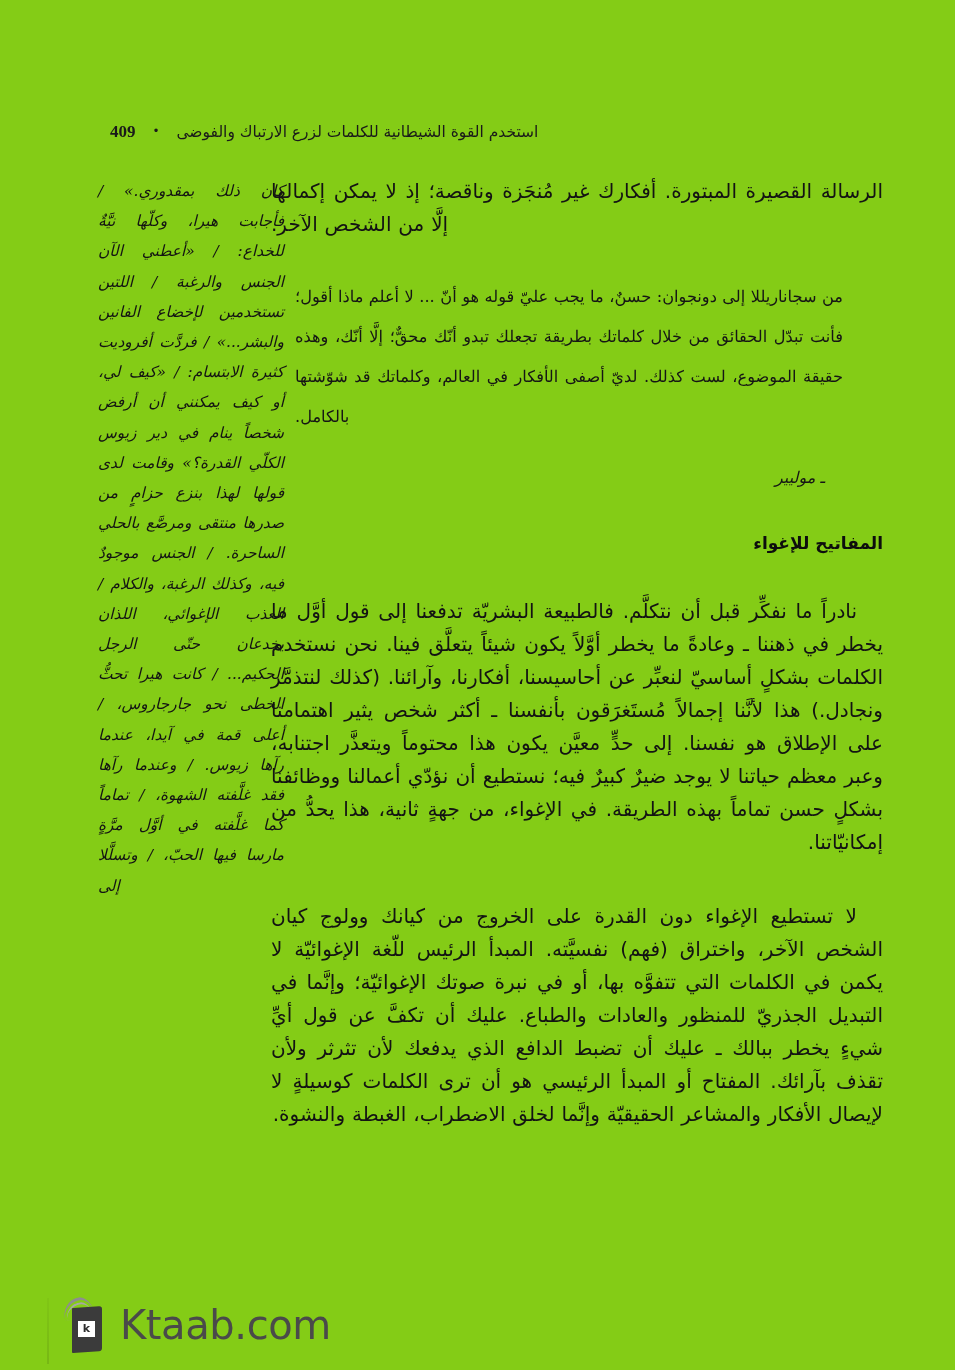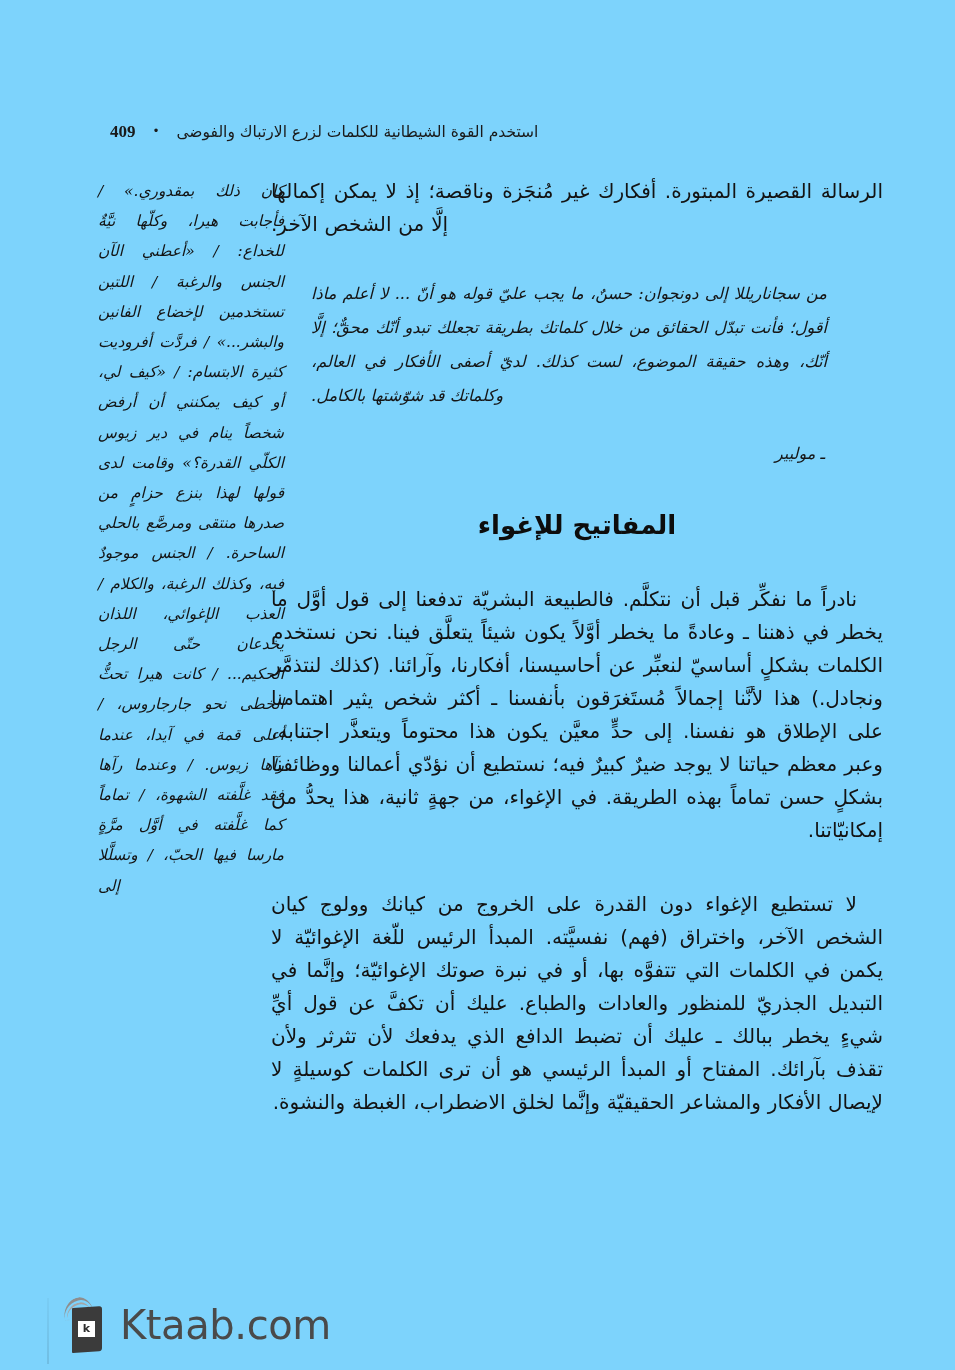--- a/index.html
+++ b/index.html
@@ -13,21 +13,21 @@
     height: 1370px;
     position: relative;
     overflow: hidden;
     font-family: "DejaVu Sans", sans-serif;
     color: #111111;
   }
 
   .page {
     position: absolute;
     inset: 0;
-    background: #7dd3fc;
+    background: #84cc16;
   }
 
   
   .running-head {
     position: absolute;
     top: 122px;
     left: 110px;
     right: 115px;
     direction: rtl;
     text-align: left;
@@ -79,47 +79,45 @@
   .para.lead { text-align: justify; text-align-last: left; }
 
   
   .quote-block {
     margin: 36px 0 0 0;
     padding: 0 40px 0 24px;
     direction: rtl;
   }
   .quote-text {
     font-family: "DejaVu Serif", serif;
-    font-style: italic;
     font-size: 16.2px;
-    line-height: 34px;
+    line-height: 40px;
     text-align: justify;
     text-align-last: left;
     color: #151515;
-    margin: 16px;
+    margin: 0;
     letter-spacing: 0.2px;
   }
   .quote-attrib {
     font-family: "DejaVu Serif", serif;
     font-style: italic;
     font-size: 16px;
     line-height: 30px;
     margin: 26px 0 10px 0;
     padding-right: 18px;
     text-align: right;
     color: #151515;
   }
 
   
   .section-heading {
     margin: 40px 0 16px 0;
-    text-align: center;
     font-family: "DejaVu Sans", sans-serif;
     font-weight: bold;
-    font-size: 26px;
+    font-size: 17px;
     line-height: 1.25;
     color: #0d0d0d;
     letter-spacing: 0px;
   }
 
   
   .side-col {
     position: absolute;
     top: 176px;
     left: 62px;

